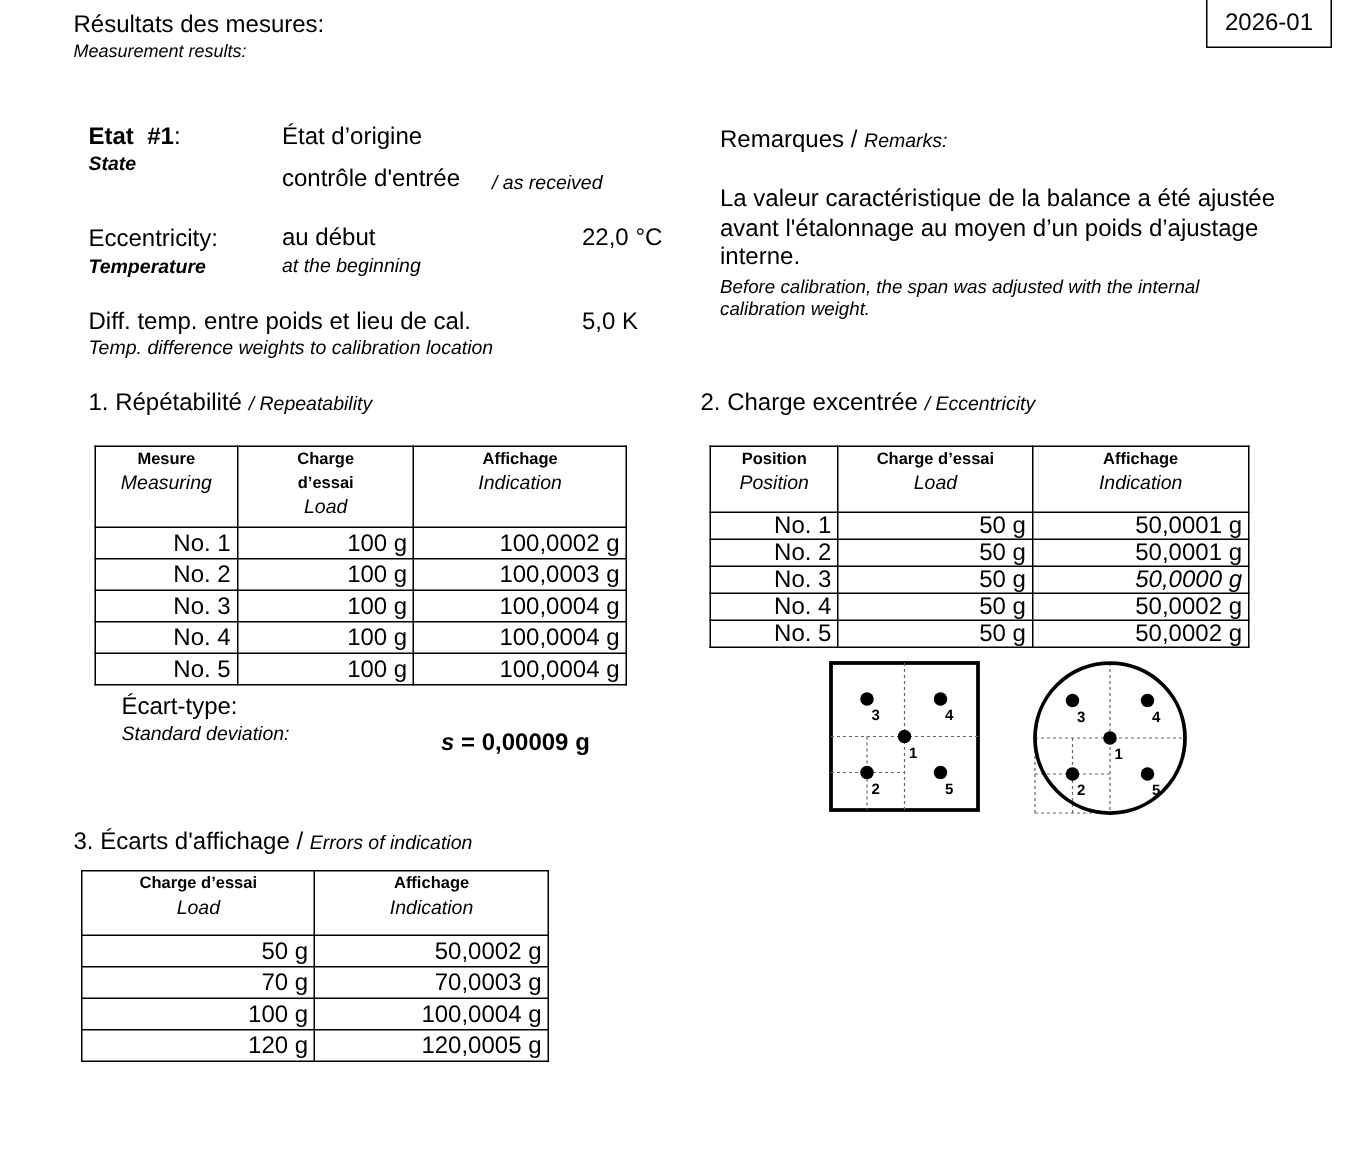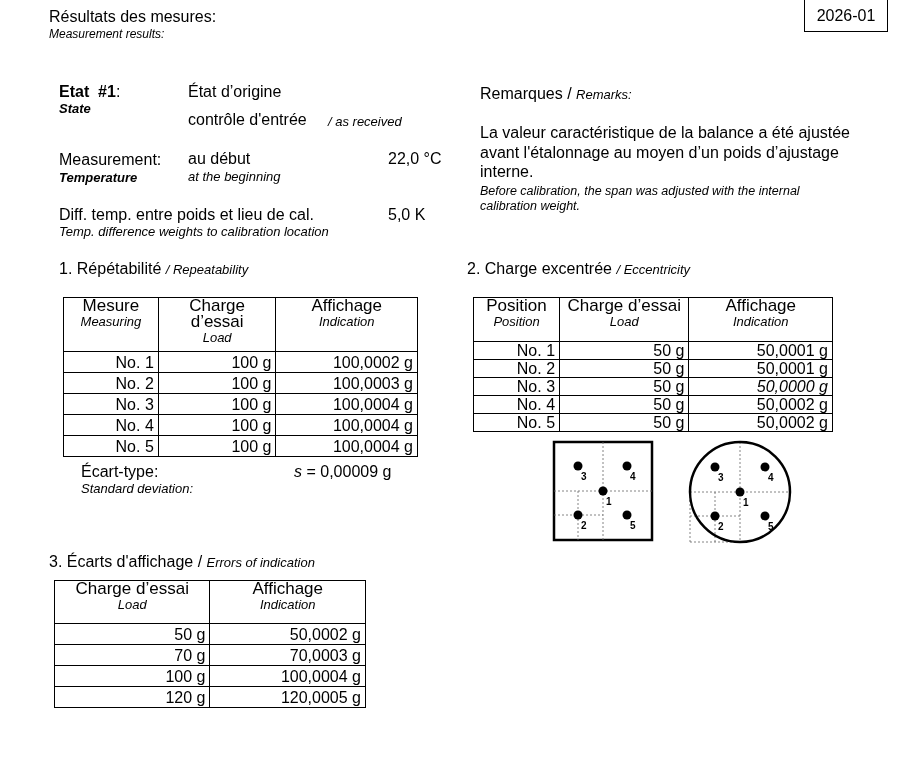--- a/index.html
+++ b/index.html
@@ -10,42 +10,42 @@
   .b { font-weight: bold; }
   .f16 { font-size: 16px; }
   .f13 { font-size: 13px; }
   .f12 { font-size: 12px; }
   .docnum { position: absolute; left: 804px; top: 0; width: 82px; height: 31px;
             border: 1px solid #000; border-top: none; font-size: 16px;
             display: flex; align-items: center; justify-content: center; }
   table.grid { position: absolute; border-collapse: collapse; font-size: 16px; }
   table.grid td, table.grid th { border: 1px solid #000; padding: 0 4px; }
   table.grid th { font-weight: normal; vertical-align: top; text-align: center; line-height: 16px; }
-  table.grid th .h1 { font-weight: normal; font-size: 17px; display: block; }
+  table.grid th .h1 { font-weight: bold; font-size: 11px; display: block; }
   table.grid th .h2 { font-style: italic; font-size: 13px; display: block; }
   table.grid td { text-align: right; }
   .remarks-body { position: absolute; left: 480px; top: 123px; width: 370px; font-size: 16px; line-height: 19.5px; }
   .remarks-en { position: absolute; left: 480px; top: 184px; width: 370px; font-size: 12.5px; line-height: 15px; font-style: italic; }
 </style>
 </head>
 <body>
 
 <div class="abs f16" style="left:49px;top:8px;">Résultats des mesures:</div>
 <div class="abs f12 it" style="left:49px;top:27px;">Measurement results:</div>
 <div class="docnum">2026-01</div>
 
 <div class="abs f16" style="left:59px;top:83px;">
   <span class="b" style="white-space:pre">Etat  #1</span><span>:</span>
 </div>
 <div class="abs f13 it b" style="left:59px;top:101px;">State</div>
 <div class="abs f16" style="left:188px;top:83px;">État d’origine</div>
 <div class="abs f16" style="left:188px;top:111px;">contrôle d'entrée</div>
 <div class="abs f13 it" style="left:328px;top:114px;">/ as received</div>
 
-<div class="abs f16" style="left:59px;top:151px;">Measurement:</div>
+<div class="abs f16" style="left:59px;top:151px;">Eccentricity:</div>
 <div class="abs f13 it" style="left:59px;top:170px;font-weight:bold;">Temperature</div>
 <div class="abs f16" style="left:188px;top:150px;">au début</div>
 <div class="abs f13 it" style="left:188px;top:169px;">at the beginning</div>
 <div class="abs f16" style="left:388px;top:150px;">22,0 °C</div>
 
 <div class="abs f16" style="left:59px;top:206px;">Diff. temp. entre poids et lieu de cal.</div>
 <div class="abs f13 it" style="left:59px;top:224px;">Temp. difference weights to calibration location</div>
 <div class="abs f16" style="left:388px;top:206px;">5,0 K</div>
 
 <div class="abs f16" style="left:480px;top:85px;">
@@ -104,21 +104,21 @@
       </tr>
       <tr style="height: 21px;">
         <td style="line-height: 19px;">No. 5</td>
         <td style="line-height: 19px;">100 g</td>
         <td style="line-height: 19px;">100,0004 g</td>
       </tr>
     </tbody>
 </table>
 <div class="abs f16" style="left:81px;top:463px;">Écart-type:</div>
 <div class="abs f13 it" style="left:81px;top:481px;">Standard deviation:</div>
-<div class="abs f16" style="left:294px;top:463px;">
+<div class="abs f16" style="left:294px;top:487px;font-weight:bold;">
   <span class="it">s</span><span style="white-space:pre"> = 0,00009 g</span>
 </div>
 
 <div class="abs f16" style="left:467px;top:260px;">
   <span>2. Charge excentrée</span>
   <span class="f13 it">/ Eccentricity</span>
 </div>
 <table class="grid" style="left:473px;top:297px;width:360px;">
   <colgroup>
       <col style="width:88px">

